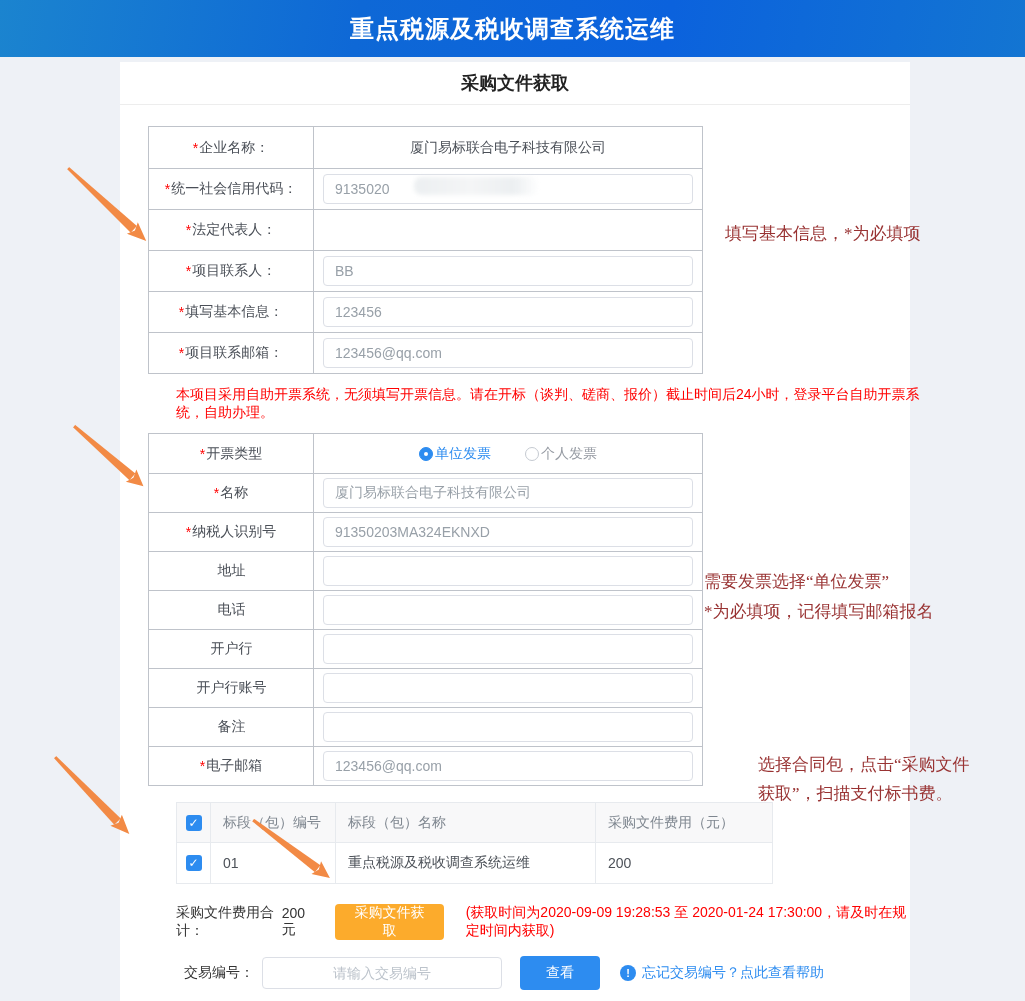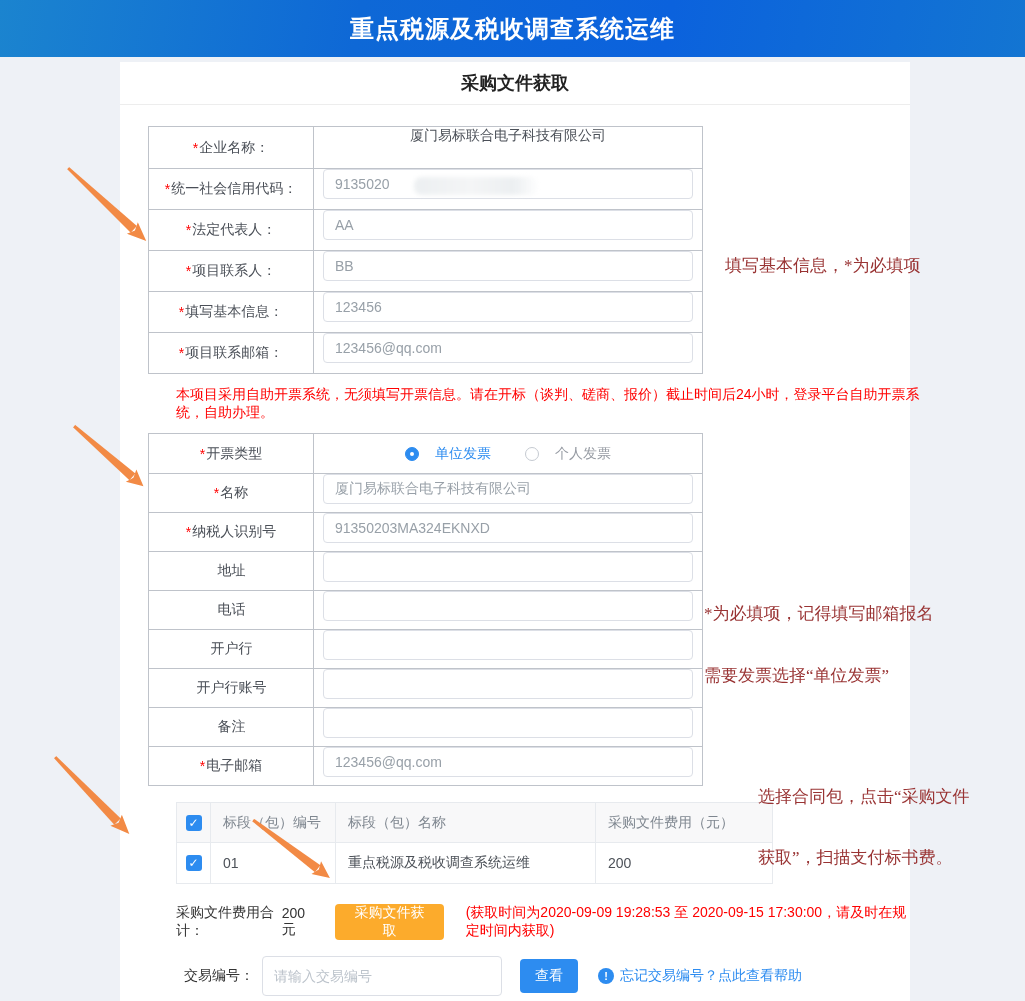--- a/index.html
+++ b/index.html
@@ -29,39 +29,39 @@
   .inner { padding-left:28px; }
   
   .ftable { width:555px; border:1px solid #bfc3ca; background:#fff; }
   .frow { display:flex; border-top:1px solid #bfc3ca; }
   .frow:first-child { border-top:none; }
   .flabel {
     width:165px; flex:0 0 165px; border-right:1px solid #bfc3ca;
     display:flex; align-items:center; justify-content:center;
     font-size:14px; color:#4a4f57;
   }
-  .fvalue { flex:1; display:flex; position:relative; padding:0 9px; }
+  .fvalue { flex:1; display:flex; align-items:center; position:relative; padding:0 9px; }
   .f1 .frow { height:41px; }
   .f2 .frow { height:39px; }
   .star { color:#ff0000; margin-right:1px; }
   .inp {
     width:100%; height:30px; border:1px solid #dcdfe6; border-radius:4px;
     padding:0 11px; font-size:14px; color:#98a0a8; background:#fff; outline:none;
     font-family:"Liberation Sans","DejaVu Sans",sans-serif;
   }
   .inp::placeholder { color:#bcc3cb; }
   .static-val { width:100%; text-align:center; font-size:14px; color:#4a4f57; }
   .redact {
     position:absolute; left:100px; top:8px; width:125px; height:18px;
     background:linear-gradient(90deg,#eceff1 0%,#f4f5f6 45%,#eceff1 80%,rgba(255,255,255,0) 100%);
     border-radius:8px; filter:blur(2px); pointer-events:none;
   }
   
   .radio-group { width:100%; display:flex; justify-content:center; align-items:center; gap:34px; }
-  .radio-opt { display:flex; align-items:center; gap:16px; font-size:14px; cursor:pointer; }
+  .radio-opt { display:flex; align-items:center; gap:2px; font-size:14px; cursor:pointer; }
   .radio-dot { width:14px; height:14px; border-radius:50%; position:relative; }
   .radio-opt.checked .radio-dot { border:1px solid #2d8cf0; background:#2d8cf0; }
   .radio-opt.checked .radio-dot::after {
     content:""; position:absolute; left:4px; top:4px; width:4px; height:4px;
     border-radius:50%; background:#fff;
   }
   .radio-opt.checked .radio-label { color:#2d8cf0; }
   .radio-opt.unchecked .radio-dot { border:1px solid #c5cad1; background:#fff; }
   .radio-opt.unchecked .radio-label { color:#969ba3; }
   
@@ -88,38 +88,38 @@
   .fee-text { font-size:14px; color:#333; }
   .btn-get {
     margin-left:22px; background:#fcab2c; color:#fff; border:none; border-radius:4px;
     font-size:14px; padding:0 19px; height:36px; cursor:pointer;
     font-family:"Liberation Sans","DejaVu Sans",sans-serif;
   }
   .time-note { margin-left:22px; font-size:14px; }
   
   .tx-row { margin:16px 0 0 36px; display:flex; align-items:center; }
   .tx-label { font-size:14px; color:#333; }
-  .tx-input { width:240px; height:40px; margin-left:8px; }
+  .tx-input { width:240px; height:32px; margin-left:8px;text-align:center; }
   .btn-view {
     margin-left:18px; background:#2d8cf0; color:#fff; border:none; border-radius:4px;
-    font-size:14px; width:58px; height:34px; cursor:pointer;
+    font-size:14px; width:80px; height:34px; cursor:pointer;
     font-family:"Liberation Sans","DejaVu Sans",sans-serif;
   }
   .help { margin-left:20px; display:flex; align-items:center; gap:6px; cursor:pointer; }
   .info-icon {
     width:16px; height:16px; border-radius:50%; background:#2d8cf0; color:#fff;
     font-size:11px; font-weight:bold; display:flex; align-items:center; justify-content:center;
   }
   .help-text { color:#2d8cf0; font-size:14px;font-family:Liberation Mono, monospace; }
   
   .annot {
     position:absolute; font-family:"Liberation Serif","DejaVu Serif",serif;
     color:#993333; font-size:17px;
   }
-  .annot div { white-space:nowrap;margin-top:32px; }
+  .annot div { white-space:nowrap; }
   .a1 { left:725px; top:222px; }
   .a2 { left:704px; top:567px; line-height:30px; }
   .a3 { left:758px; top:750px; line-height:29px; }
   
   .arrow { position:absolute; width:108px; height:18px; transform-origin:0 50%; }
   .arr1 { left:68px;  top:159px; transform:rotate(43deg); }
   .arr2 { left:74px;  top:417px; transform:rotate(41deg) scale(0.86,1); }
   .arr3 { left:55px;  top:748px; transform:rotate(46deg); }
   .arr4 { left:253px; top:811px; transform:rotate(37deg) scale(0.9,1); }
 </style>
@@ -152,23 +152,20 @@
           </div>
         <div class="fvalue">
           <input class="inp" value="9135020" style="">
           <div class="redact"></div>
         </div>
       </div>
       <div class="frow">
         <div class="flabel">
             <span class="star">*</span>
             <span>法定代表人：</span>
-          </div>
-        <div class="fvalue">
-            <input class="inp" value="AA" style="">
           </div>
       </div>
       <div class="frow">
         <div class="flabel">
             <span class="star">*</span>
             <span>项目联系人：</span>
           </div>
         <div class="fvalue">
             <input class="inp" value="BB" style="">
           </div>
@@ -304,42 +301,42 @@
         <div class="pcell c-no">01</div>
         <div class="pcell c-name">重点税源及税收调查系统运维</div>
         <div class="pcell c-fee">200</div>
       </div>
     </div>
 
     <div class="fee-row">
       <span class="fee-text">采购文件费用合计：</span>
         <span class="fee-text">200元</span>
       <button class="btn-get">采购文件获取</button>
-      <span class="red-note time-note">(获取时间为2020-09-09 19:28:53 至 2020-09-15 17:30:00，请及时在规定时间内获取)</span>
+      <span class="red-note time-note">(获取时间为2020-09-09 19:28:53 至 2020-01-24 17:30:00，请及时在规定时间内获取)</span>
     </div>
 
     <div class="tx-row">
       <span class="tx-label">交易编号：</span>
       <input class="inp tx-input" placeholder="请输入交易编号" style="">
       <button class="btn-view">查看</button>
       <span class="help">
         <span class="info-icon">!</span>
         <span class="help-text">忘记交易编号？点此查看帮助</span>
       </span>
     </div>
 
   </div>
 </div>
 
 <div class="annot a1">
   <div>填写基本信息，*为必填项</div>
 </div>
 <div class="annot a2">
+  <div>需要发票选择“单位发票”</div>
   <div>*为必填项，记得填写邮箱报名</div>
-  <div>需要发票选择“单位发票”</div>
 </div>
 <div class="annot a3">
   <div>选择合同包，点击“采购文件</div>
   <div>获取”，扫描支付标书费。</div>
 </div>
 
 <svg class="arrow arr1" viewBox="0 0 108 18">
   <path d="M0,7.5 L90,4.5 L90,13.5 L0,10.5 Z" fill="#f28a45"></path>
   <path d="M88,1 L107,9 L88,17 L91.5,9 Z" fill="#f28a45"></path>
 </svg>

